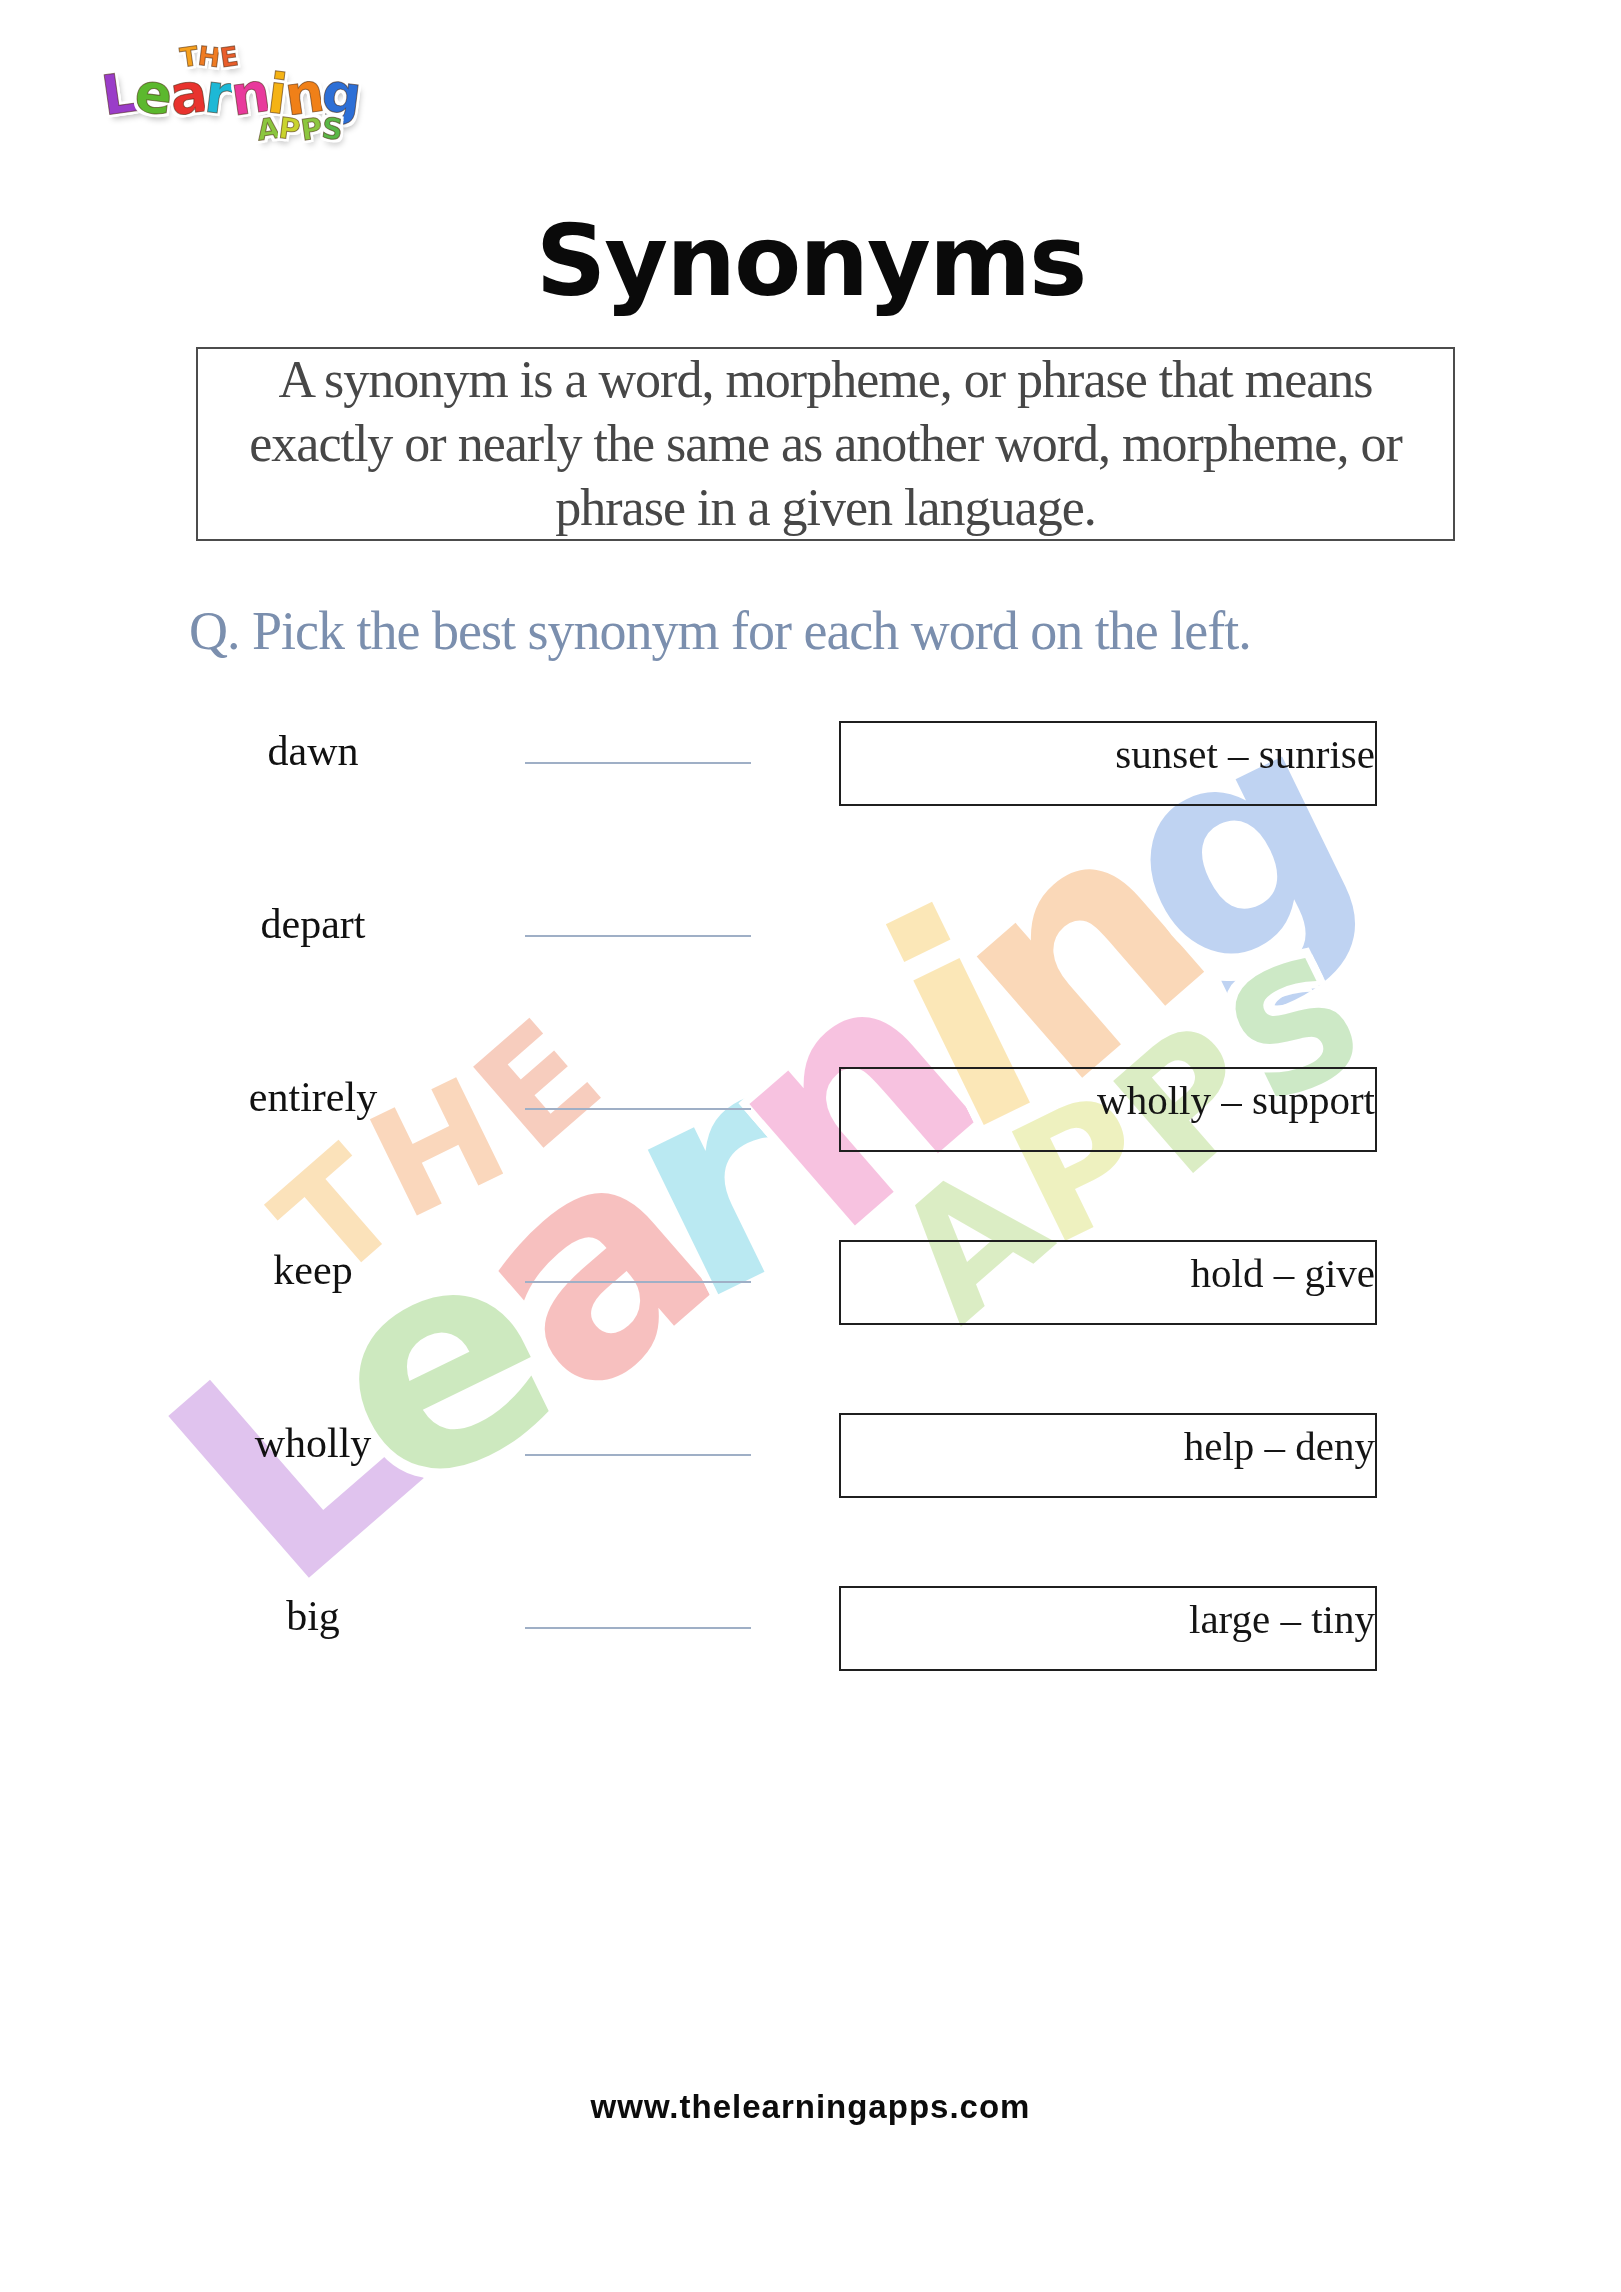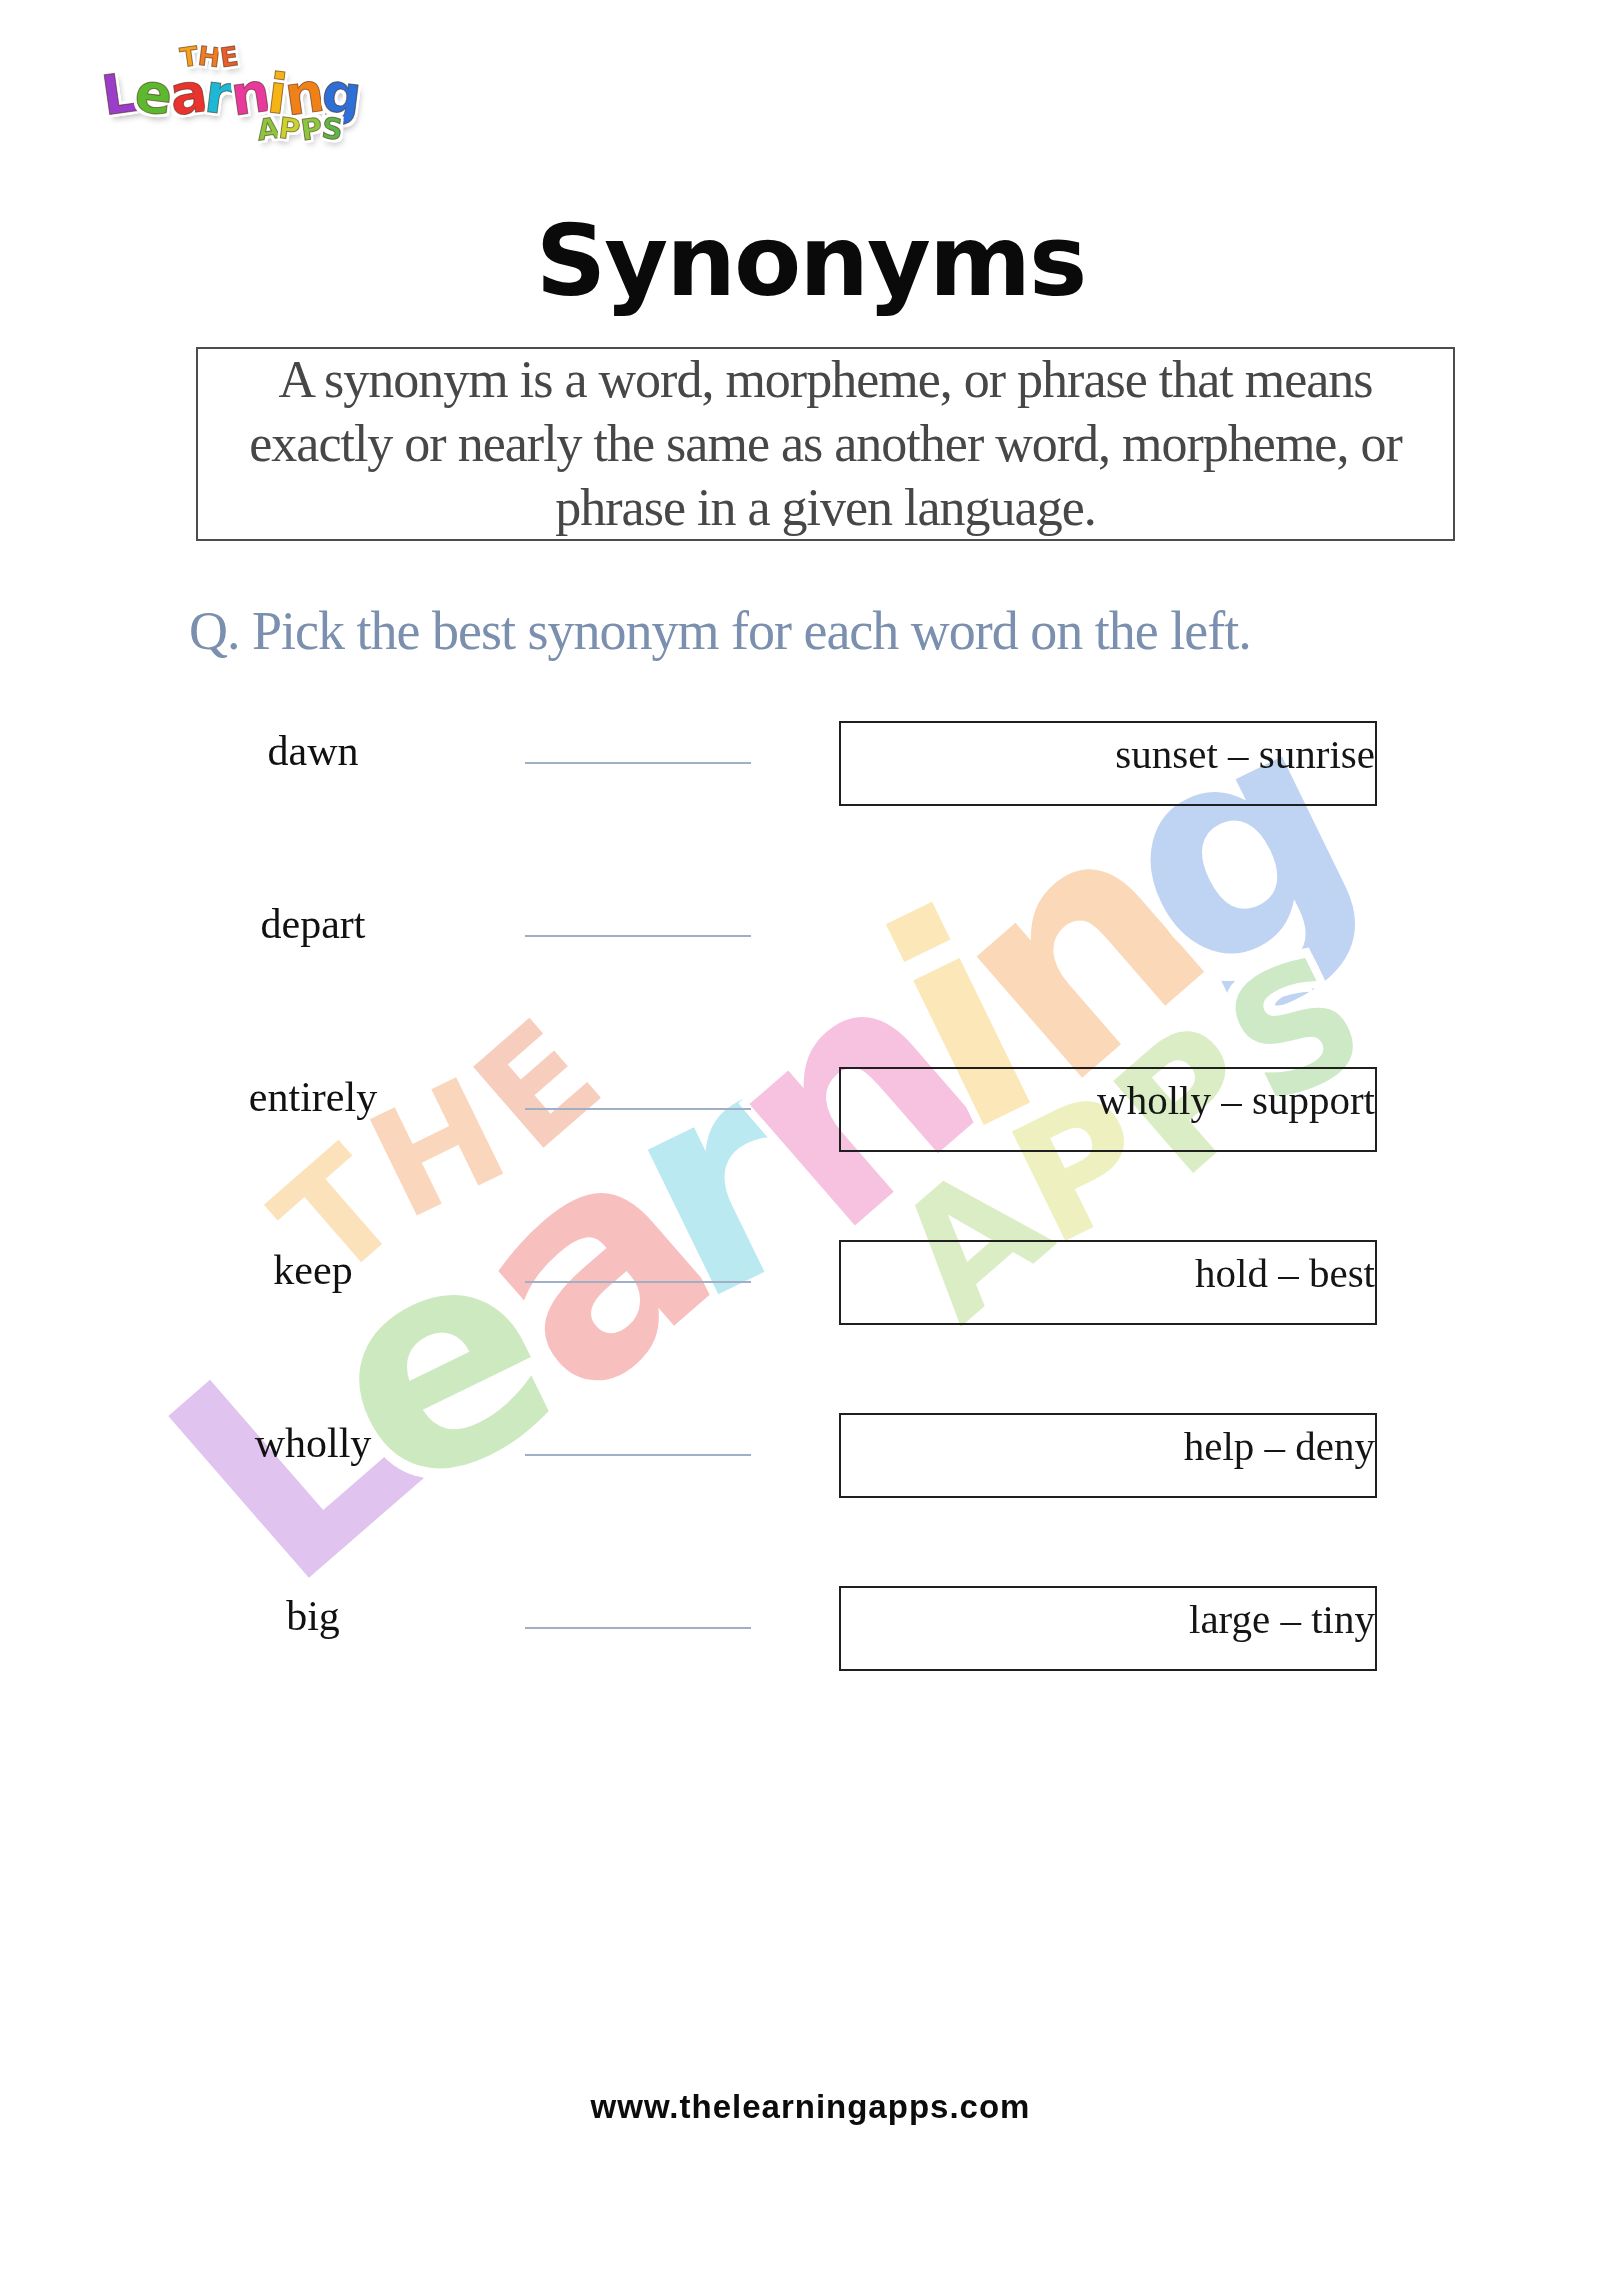--- a/index.html
+++ b/index.html
@@ -150,21 +150,21 @@
     <div class="blank"></div>
     <div class="opt-box">
       <span class="opt-text">wholly – support</span>
     </div>
   </div>
 
   <div class="qa-row">
     <div class="word">keep</div>
     <div class="blank"></div>
     <div class="opt-box">
-      <span class="opt-text">hold – best</span>
+      <span class="opt-text">hold – give</span>
     </div>
   </div>
 
 
   <div class="qa-row">
     <div class="word">wholly</div>
     <div class="blank"></div>
     <div class="opt-box">
       <span class="opt-text">help – deny</span>
     </div>

